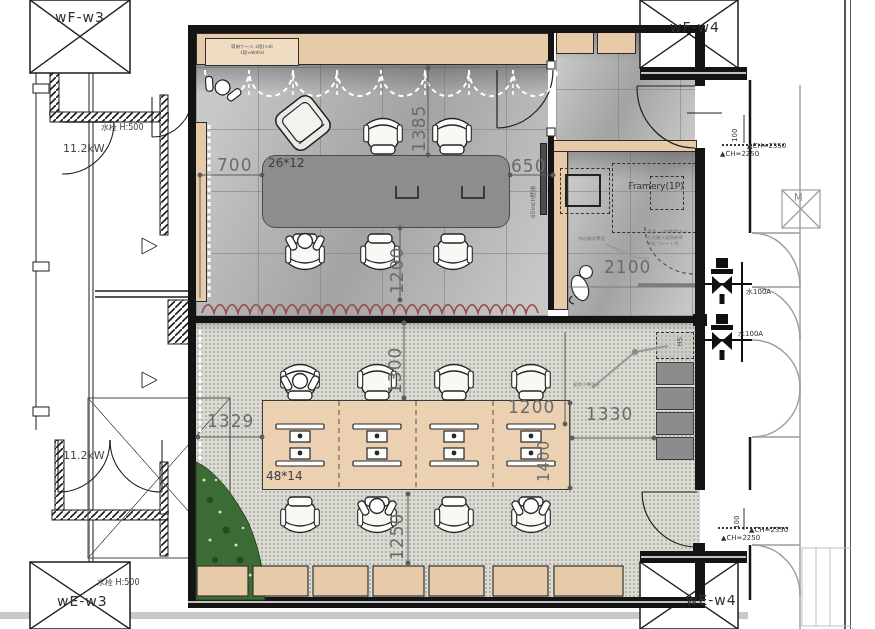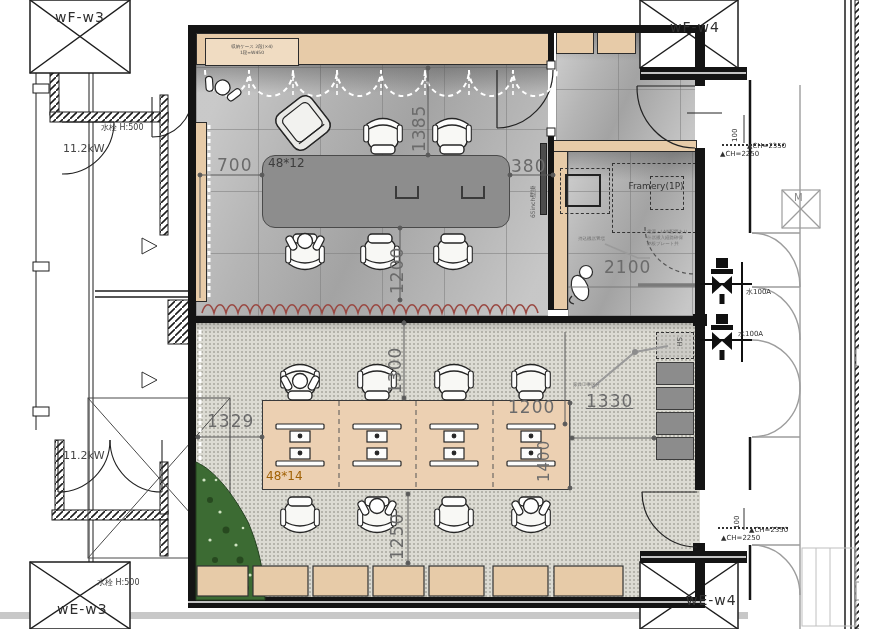--- a/index.html
+++ b/index.html
@@ -1,17 +1,17 @@
 <!DOCTYPE html>
 <html><head>
 <meta charset="utf-8">
 <style>
   html,body{margin:0;padding:0;background:#fff;}
   #plan{position:relative;width:851px;height:629px;background:#fff;overflow:hidden;
-        font-family:"DejaVu Sans",sans-serif;padding-left:8px;}
+        font-family:"DejaVu Sans",sans-serif;}
   #plan svg{position:absolute;left:0;top:0;}
   .floor{position:absolute;}
   .marble{background-color:#b4b4b4;background-image:
     linear-gradient(180deg, rgba(60,60,60,.38), rgba(60,60,60,0) 28px),
     repeating-linear-gradient(0deg, rgba(125,125,125,.55) 0 1px, transparent 1px 62px),
     repeating-linear-gradient(90deg, rgba(125,125,125,.55) 0 1px, transparent 1px 62px),
     linear-gradient(115deg, rgba(255,255,255,.28) 8%, transparent 30%, rgba(95,95,95,.20) 52%, transparent 72%, rgba(255,255,255,.25) 94%);}
   .carpet{background-color:#dcdbd3;background-image:
     linear-gradient(180deg, rgba(60,60,60,.25), rgba(60,60,60,0) 10px),
     radial-gradient(rgba(138,138,128,.5) .7px, transparent .9px);background-size:100% 100%,4px 4px;}
@@ -406,50 +406,50 @@
 
     <g stroke="#9a9a9a" fill="none" stroke-width="2.2">
       <path d="M592,388 L635,352 L668,346"></path>
         <circle cx="635" cy="352" r="3" fill="#8c8c8c" stroke="none"></circle>
       <path d="M605,244 L638,258 L650,258" stroke-width="1.6"></path>
     </g>
   </svg>
 
   <div class="lbl name" style="left:55px;top:10px;">wF-w3</div>
   <div class="lbl name" style="left:670px;top:20px;">wF-w4</div>
-  <div class="lbl name" style="left:57px;top:594px;margin-top:8px;">wE-w3</div>
+  <div class="lbl name" style="left:57px;top:594px;">wE-w3</div>
   <div class="lbl name" style="left:686px;top:593px;">wE-w4</div>
   <div class="lbl" style="left:794px;top:193px;font-size:10px;color:#8a8a8a;">M</div>
 
   <div class="lbl mid" style="left:63px;top:143px;font-size:11px;">11.2kW</div>
   <div class="lbl sm" style="left:101px;top:124px;">水栓 H:500</div>
   <div class="lbl mid" style="left:63px;top:450px;font-size:11px;">11.2kW</div>
   <div class="lbl sm" style="left:97px;top:579px;">水栓 H:500</div>
 
-  <div class="lbl mid" style="left:268px;top:157px;color:#3d3d3d;">48*12</div>
+  <div class="lbl mid" style="left:268px;top:157px;color:#3d3d3d;">26*12</div>
   <div class="lbl dim" style="left:217px;top:157px;">700</div>
-  <div class="lbl dim" style="left:511px;top:158px;">380</div>
+  <div class="lbl dim" style="left:511px;top:158px;">650</div>
   <div class="lbl dim rot" style="left:411px;top:152px;">1385</div>
   <div class="lbl dim rot" style="left:389px;top:294px;">1200</div>
   <div class="lbl tiny" style="left:205px;top:45px;width:94px;text-align:center;color:#4a4a4a;">収納ケース 2段(×4)</div>
   <div class="lbl tiny" style="left:205px;top:51px;width:94px;text-align:center;color:#4a4a4a;">1段=W450</div>
   <div class="lbl rot" style="left:530px;top:218px;font-size:6px;color:#555;">65inch壁掛</div>
 
   <div class="lbl" style="left:615px;top:182px;width:82px;text-align:center;font-size:9px;color:#333;">Framery(1P)</div>
   <div class="lbl dim" style="left:604px;top:259px;">2100</div>
   <div class="lbl tiny" style="left:647px;top:230px;">電源・LAN配管あり</div>
   <div class="lbl tiny" style="left:647px;top:236px;">什器搬入経路確保</div>
   <div class="lbl tiny" style="left:647px;top:242px;">銘板プレート共</div>
   <div class="lbl tiny" style="left:578px;top:237px;">持込機器置場</div>
 
-  <div class="lbl mid" style="left:266px;top:470px;color:#a16207;">48*14</div>
+  <div class="lbl mid" style="left:266px;top:470px;color:#404040;">48*14</div>
   <div class="lbl dim" style="left:207px;top:413px;">1329</div>
   <div class="lbl dim rot" style="left:387px;top:394px;">1300</div>
   <div class="lbl dim" style="left:508px;top:399px;">1200</div>
-  <div class="lbl dim" style="left:586px;top:393px;text-decoration:underline;">1330</div>
+  <div class="lbl dim" style="left:586px;top:406px;">1330</div>
   <div class="lbl dimsm rot" style="left:537px;top:482px;">1400</div>
   <div class="lbl dim rot" style="left:389px;top:560px;">1250</div>
   <div class="lbl rot90" style="left:682px;top:337px;font-size:7px;color:#555;">SH</div>
   <div class="lbl tiny" style="left:573px;top:383px;">家具工事区分</div>
 
   <div class="lbl xs" style="left:747px;top:143px;">▲CH=2350</div>
   <div class="lbl xs" style="left:720px;top:151px;">▲CH=2250</div>
   <div class="lbl xs" style="left:749px;top:527px;">▲CH=2350</div>
   <div class="lbl xs" style="left:721px;top:535px;">▲CH=2250</div>
   <div class="lbl xs rot" style="left:732px;top:142px;">100</div>

